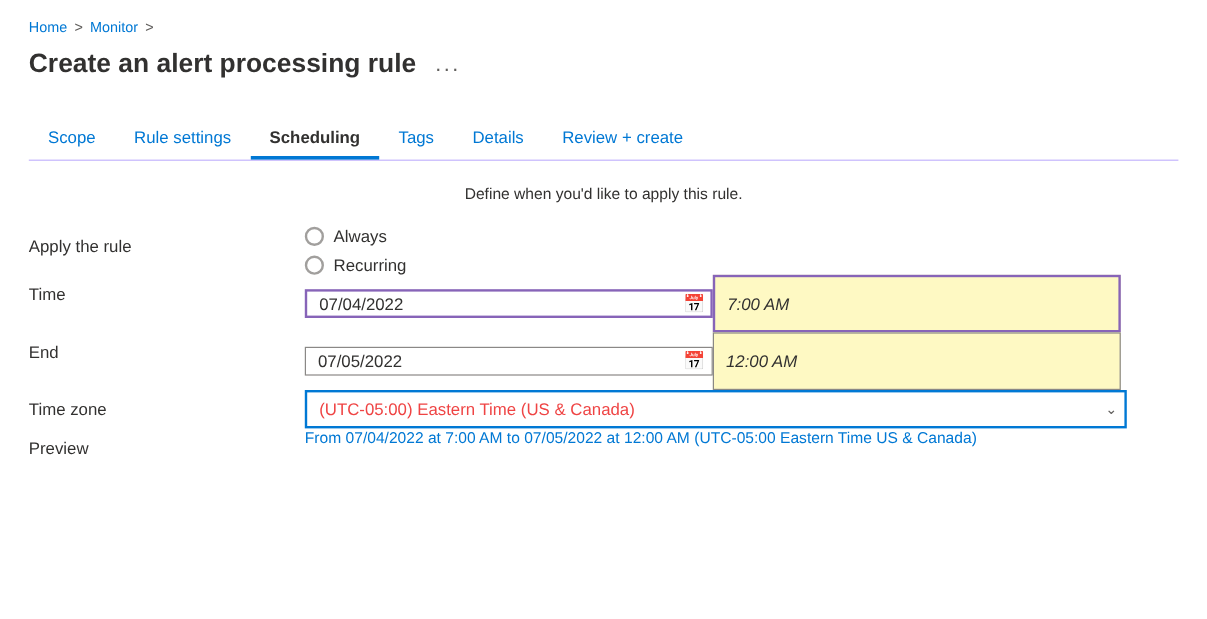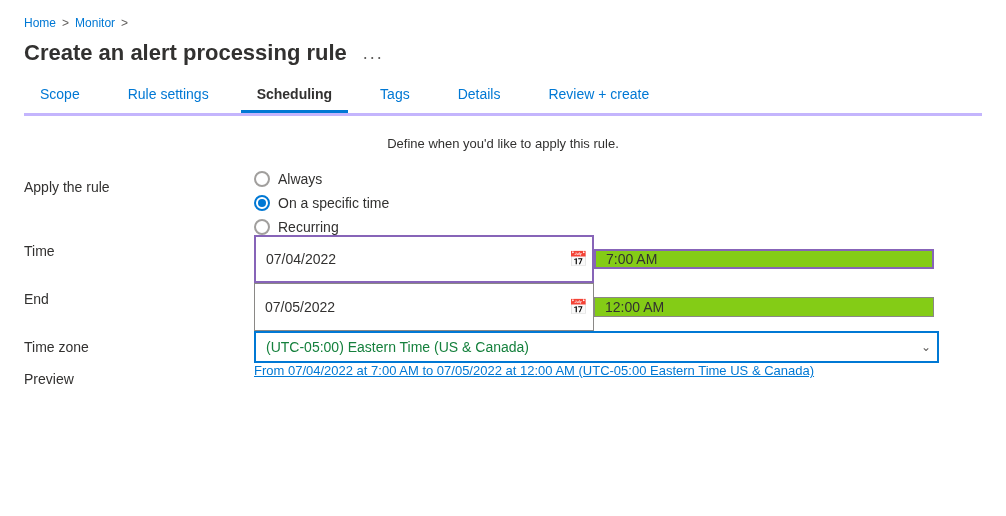--- a/index.html
+++ b/index.html
@@ -17,40 +17,40 @@
       font-size: 12px;
       color: #0078d4;
       margin-bottom: 10px;
     }
     .breadcrumb span { color: #605e5c; }
     .breadcrumb a { color: #0078d4; text-decoration: none; cursor: pointer; }
     .page-title-row {
       display: flex;
       align-items: center;
       gap: 10px;
-      margin-bottom: 12px;
+      margin-bottom: 32px;
     }
     .page-title {
       font-size: 22px;
       font-weight: 600;
       color: #323130;
     }
     .more-btn {
       font-size: 18px;
       color: #605e5c;
       cursor: pointer;
       letter-spacing: 2px;
       line-height: 1;
       padding: 2px 6px;
       border-radius: 2px;
     }
     .tabs {
       display: flex;
-      gap: 16px;
-      border-bottom: 3px solid #c4b5fd;
+      gap: 0;
+      border-bottom: 1px solid #c4b5fd;
       margin-bottom: 20px;
     }
     .tab {
       padding: 8px 16px;
       font-size: 14px;
       cursor: pointer;
       color: #0078d4;
       border-bottom: 3px solid transparent;
       white-space: nowrap;
       text-decoration: none;
@@ -130,82 +130,82 @@
       align-items: center;
       gap: 0;
     }
     .date-input-wrapper {
       position: relative;
       display: flex;
       align-items: center;
     }
     .date-input {
       width: 340px;
-      height: 48px;
+      height: 24px;
       border: 1px solid #8a8886;
       border-right: 1px solid #8a8886;
       padding: 0 30px 0 10px;
       font-size: 14px;
       color: #323130;
       outline: none;
       background: #fff;
     }
     .date-input.active-border {
       border: 2px solid #8764b8;
     }
     .calendar-icon {
       position: absolute;
       right: 6px;
       color: #605e5c;
       font-size: 15px;
       pointer-events: none;
     }
     .time-input {
       width: 340px;
-      height: 20px;
+      height: 48px;
       border: 1px solid #8a8886;
       padding: 0 10px;
       font-size: 14px;
       color: #323130;
       outline: none;
-      background: #84cc16;
+      background: #fef9c3;
       border-left: 1px solid #8a8886;
+      font-style: italic;
     }
     .time-input.active-border {
       border: 2px solid #8764b8;
     }
     .timezone-select-wrapper {
       position: relative;
       width: 685px;
     }
     .timezone-select {
       width: 100%;
       height: 32px;
       border: 2px solid #0078d4;
       padding: 0 30px 0 10px;
       font-size: 14px;
-      color: #15803d;
+      color: #ef4444;
       background: #fff;
       appearance: none;
       outline: none;
       cursor: pointer;
     }
     .chevron-icon {
       position: absolute;
       right: 8px;
       top: 50%;
       transform: translateY(-50%);
       pointer-events: none;
       color: #605e5c;
       font-size: 12px;
     }
     .preview-text {
       font-size: 13px;
       color: #0078d4;
-      text-decoration: underline;
     }
   </style>
 </head>
 <body>
 
 <div class="breadcrumb">
   <a>Home</a>
   <span>&gt;</span>
   <a>Monitor</a>
   <span>&gt;</span>
@@ -229,24 +229,20 @@
 
 <div class="form-section">
 
   <div class="form-row">
     <div class="form-label">Apply the rule</div>
     <div class="form-controls">
       <div class="radio-group">
         <div class="radio-item">
           <div class="radio-input"></div>
           <span class="radio-label">Always</span>
-        </div>
-        <div class="radio-item">
-          <div class="radio-input checked"></div>
-          <span class="radio-label">On a specific time</span>
         </div>
         <div class="radio-item">
           <div class="radio-input"></div>
           <span class="radio-label">Recurring</span>
         </div>
       </div>
     </div>
   </div>
 
   <div class="form-row">

